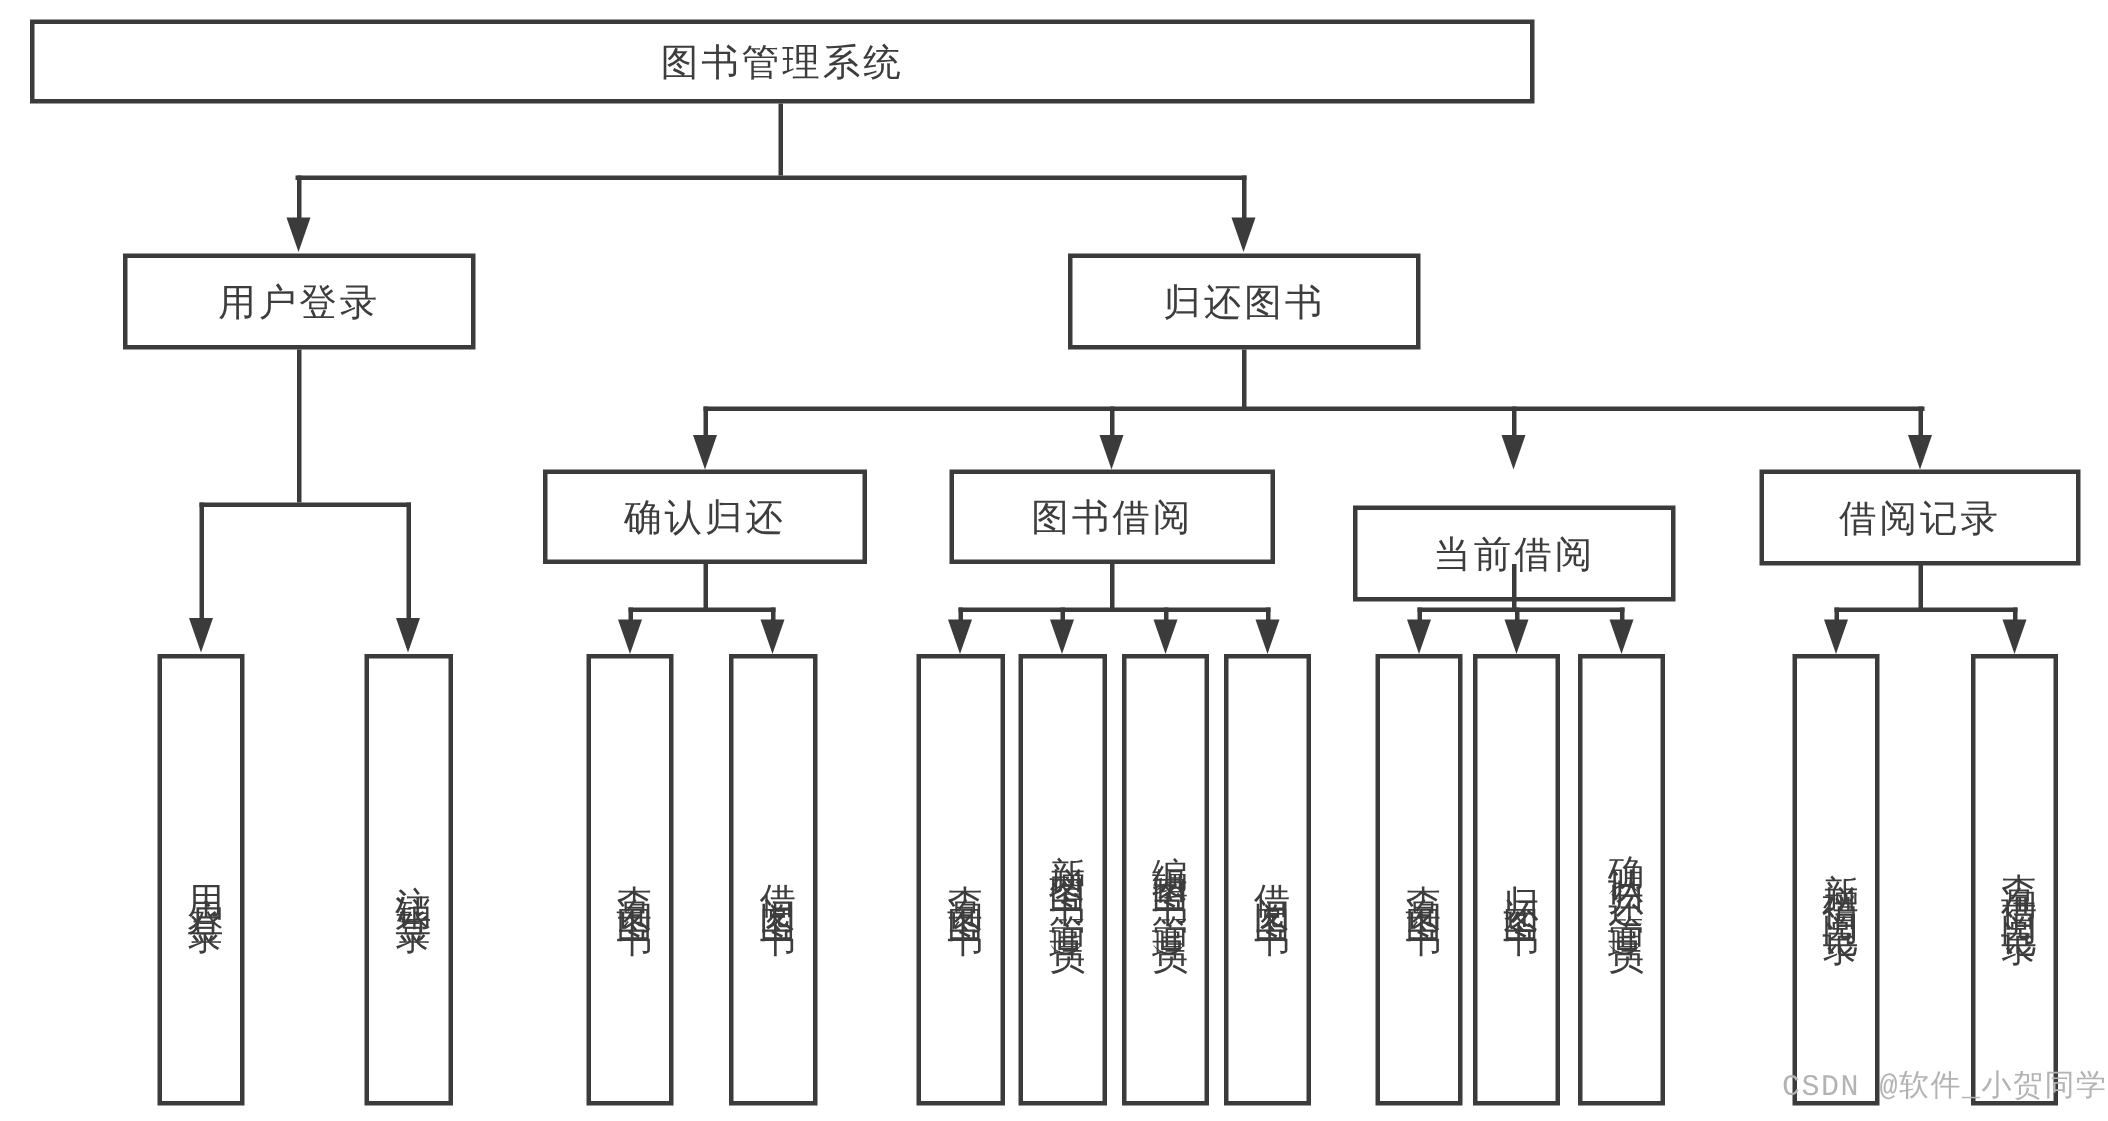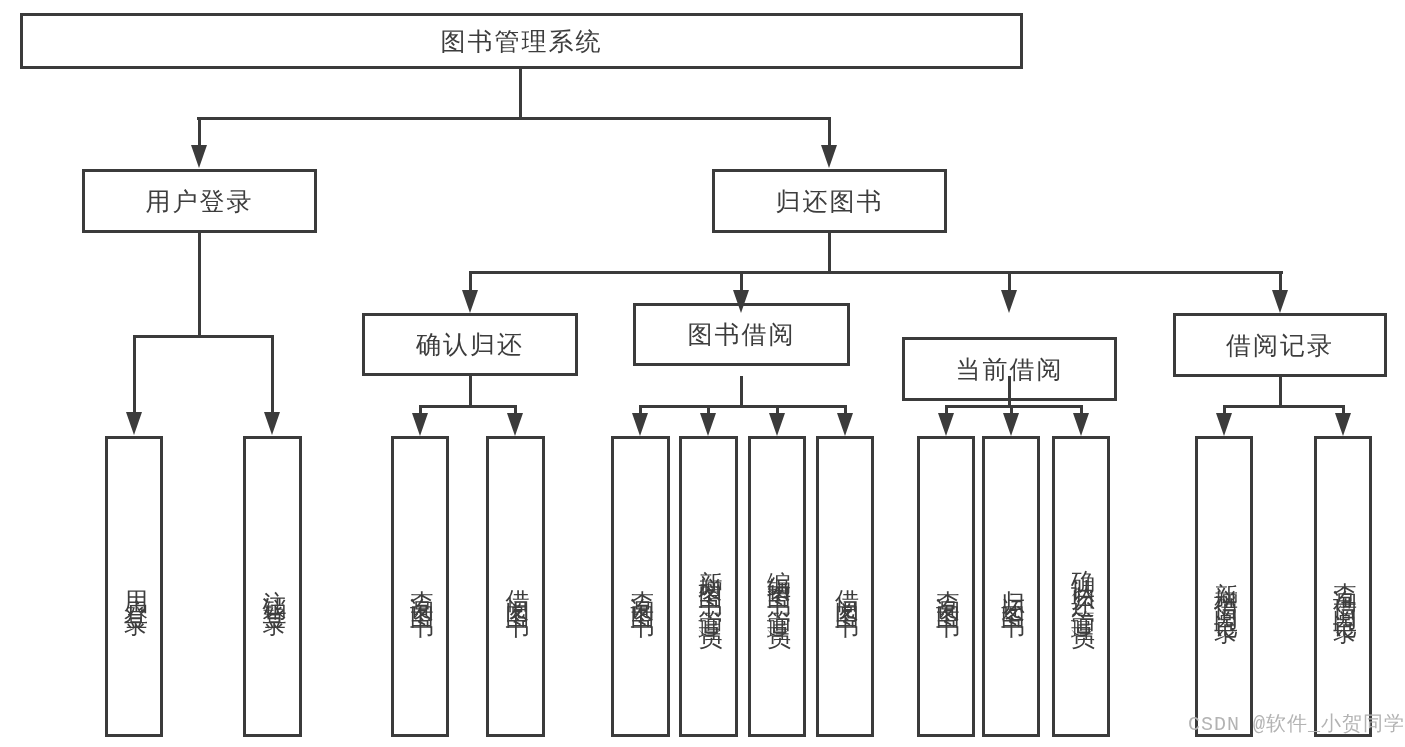--- a/index.html
+++ b/index.html
@@ -34,21 +34,21 @@
 <body>
 
 <div class="canvas">
 
   <div class="node" style="left:20px;top:13px;width:1003px;height:56px;">图书管理系统</div>
 
   <div class="node" style="left:82px;top:169px;width:235px;height:64px;">用户登录</div>
   <div class="node" style="left:712px;top:169px;width:235px;height:64px;">归还图书</div>
 
   <div class="node" style="left:362px;top:313px;width:216px;height:63px;">确认归还</div>
-  <div class="node" style="left:633px;top:303px;width:217px;height:63px;">图书借阅</div>
+  <div class="node" style="left:633px;top:313px;width:217px;height:63px;">图书借阅</div>
   <div class="node" style="left:902px;top:313px;width:215px;height:64px;margin-top:24px;">当前借阅</div>
   <div class="node" style="left:1173px;top:313px;width:214px;height:64px;">借阅记录</div>
 
   <div class="node leaf" style="left:105px;top:436px;width:58px;height:301px;">用户登录</div>
   <div class="node leaf" style="left:243px;top:436px;width:59px;height:301px;">注销登录</div>
 
   <div class="node leaf" style="left:391px;top:436px;width:58px;height:301px;">查询图书</div>
   <div class="node leaf" style="left:486px;top:436px;width:59px;height:301px;">借阅图书</div>
 
   <div class="node leaf" style="left:611px;top:436px;width:59px;height:301px;">查询图书</div>

